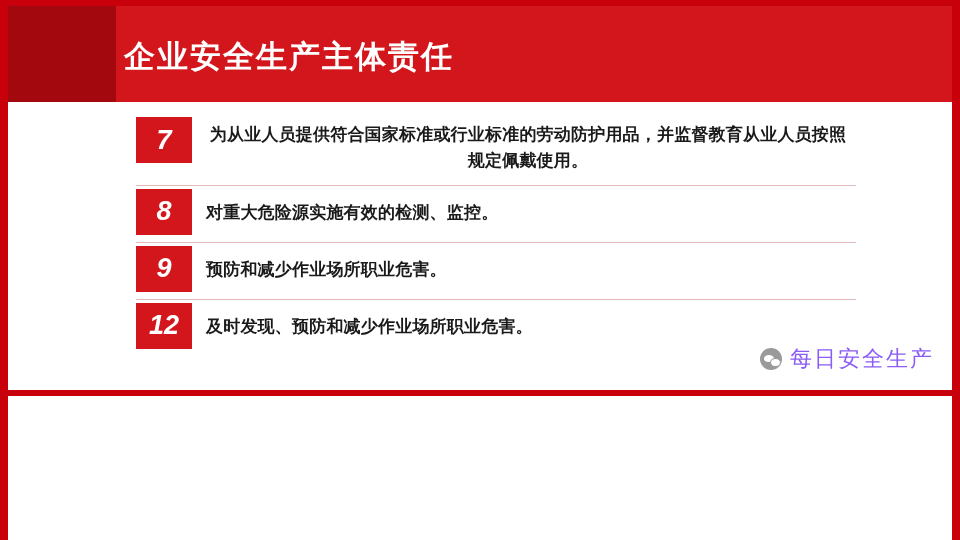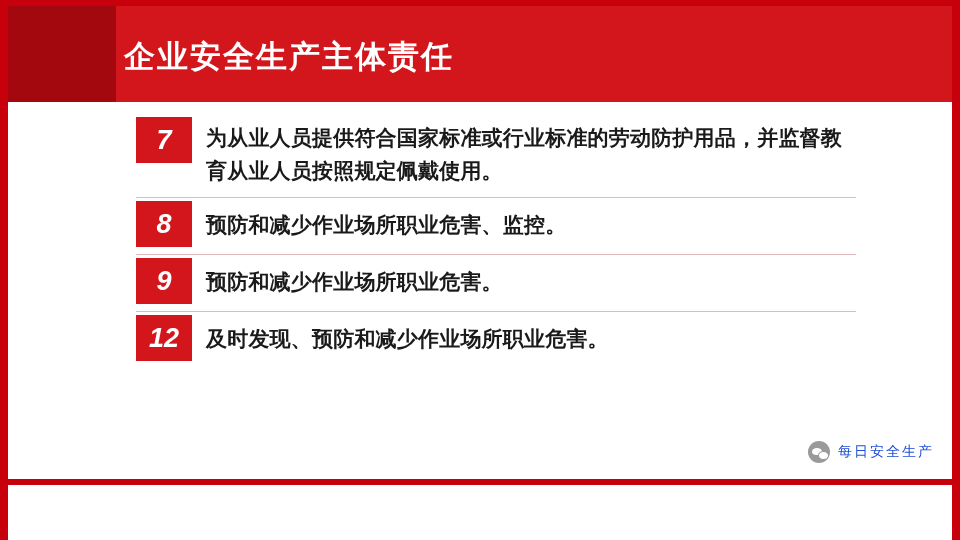--- a/index.html
+++ b/index.html
@@ -9,23 +9,24 @@
   body {
     width: 960px;
     height: 540px;
     background: #ffffff;
     font-family: "Liberation Sans", sans-serif;
     overflow: hidden;
   }
   .slide {
     position: relative;
     width: 960px;
-    height: 485px;
+    height: 396px;
     background: #ffffff;
     box-sizing: border-box;
+    text-align: center;
   }
   
   .frame-left {
     position: absolute;
     left: 0; top: 0;
     width: 8px; height: 540px;
     background: #c7000b;
   }
   .frame-right {
     position: absolute;
@@ -101,21 +102,21 @@
     align-self: flex-start;
     height: 46px;
     margin-top: 3px;
     margin-bottom: 6px;
     letter-spacing: 0px;
   }
   .row-text {
     flex: 1 1 auto;
     padding: 8px 6px 10px 14px;
     color: #1a1a1a;
-    font-size: 21px;
+    font-size: 17px;
     line-height: 1.55;
     font-weight: bold;
     letter-spacing: 0.2px;
     display: flex;
     align-items: center;
   }
   .row-tall .row-text {
     align-items: flex-start;
   }
   .watermark {
@@ -145,22 +146,22 @@
   .wechat-icon::after {
     content: "";
     position: absolute;
     left: 10px; top: 10px;
     width: 9px; height: 7px;
     background: #ffffff;
     border-radius: 50%;
     border: 1px solid #9a9a9a;
   }
   .watermark-text {
-    color: #1d4ed8;
-    font-size: 14px;
+    color: #8b5cf6;
+    font-size: 22px;
     letter-spacing: 2px;
     font-weight: normal;
   }
 </style>
 </head>
 <body>
 
 <div class="slide">
 
   <div class="frame-left"></div>
@@ -174,21 +175,21 @@
 
   <div class="content">
 
     <div class="row row-tall">
       <div class="num-box">7</div>
       <div class="row-text">为从业人员提供符合国家标准或行业标准的劳动防护用品，并监督教育从业人员按照规定佩戴使用。</div>
     </div>
 
     <div class="row">
       <div class="num-box">8</div>
-      <div class="row-text">预防和减少作业场所职业危害、监控。</div>
+      <div class="row-text">对重大危险源实施有效的检测、监控。</div>
     </div>
 
     <div class="row">
       <div class="num-box">9</div>
       <div class="row-text">预防和减少作业场所职业危害。</div>
     </div>
 
 
 
     <div class="row">

